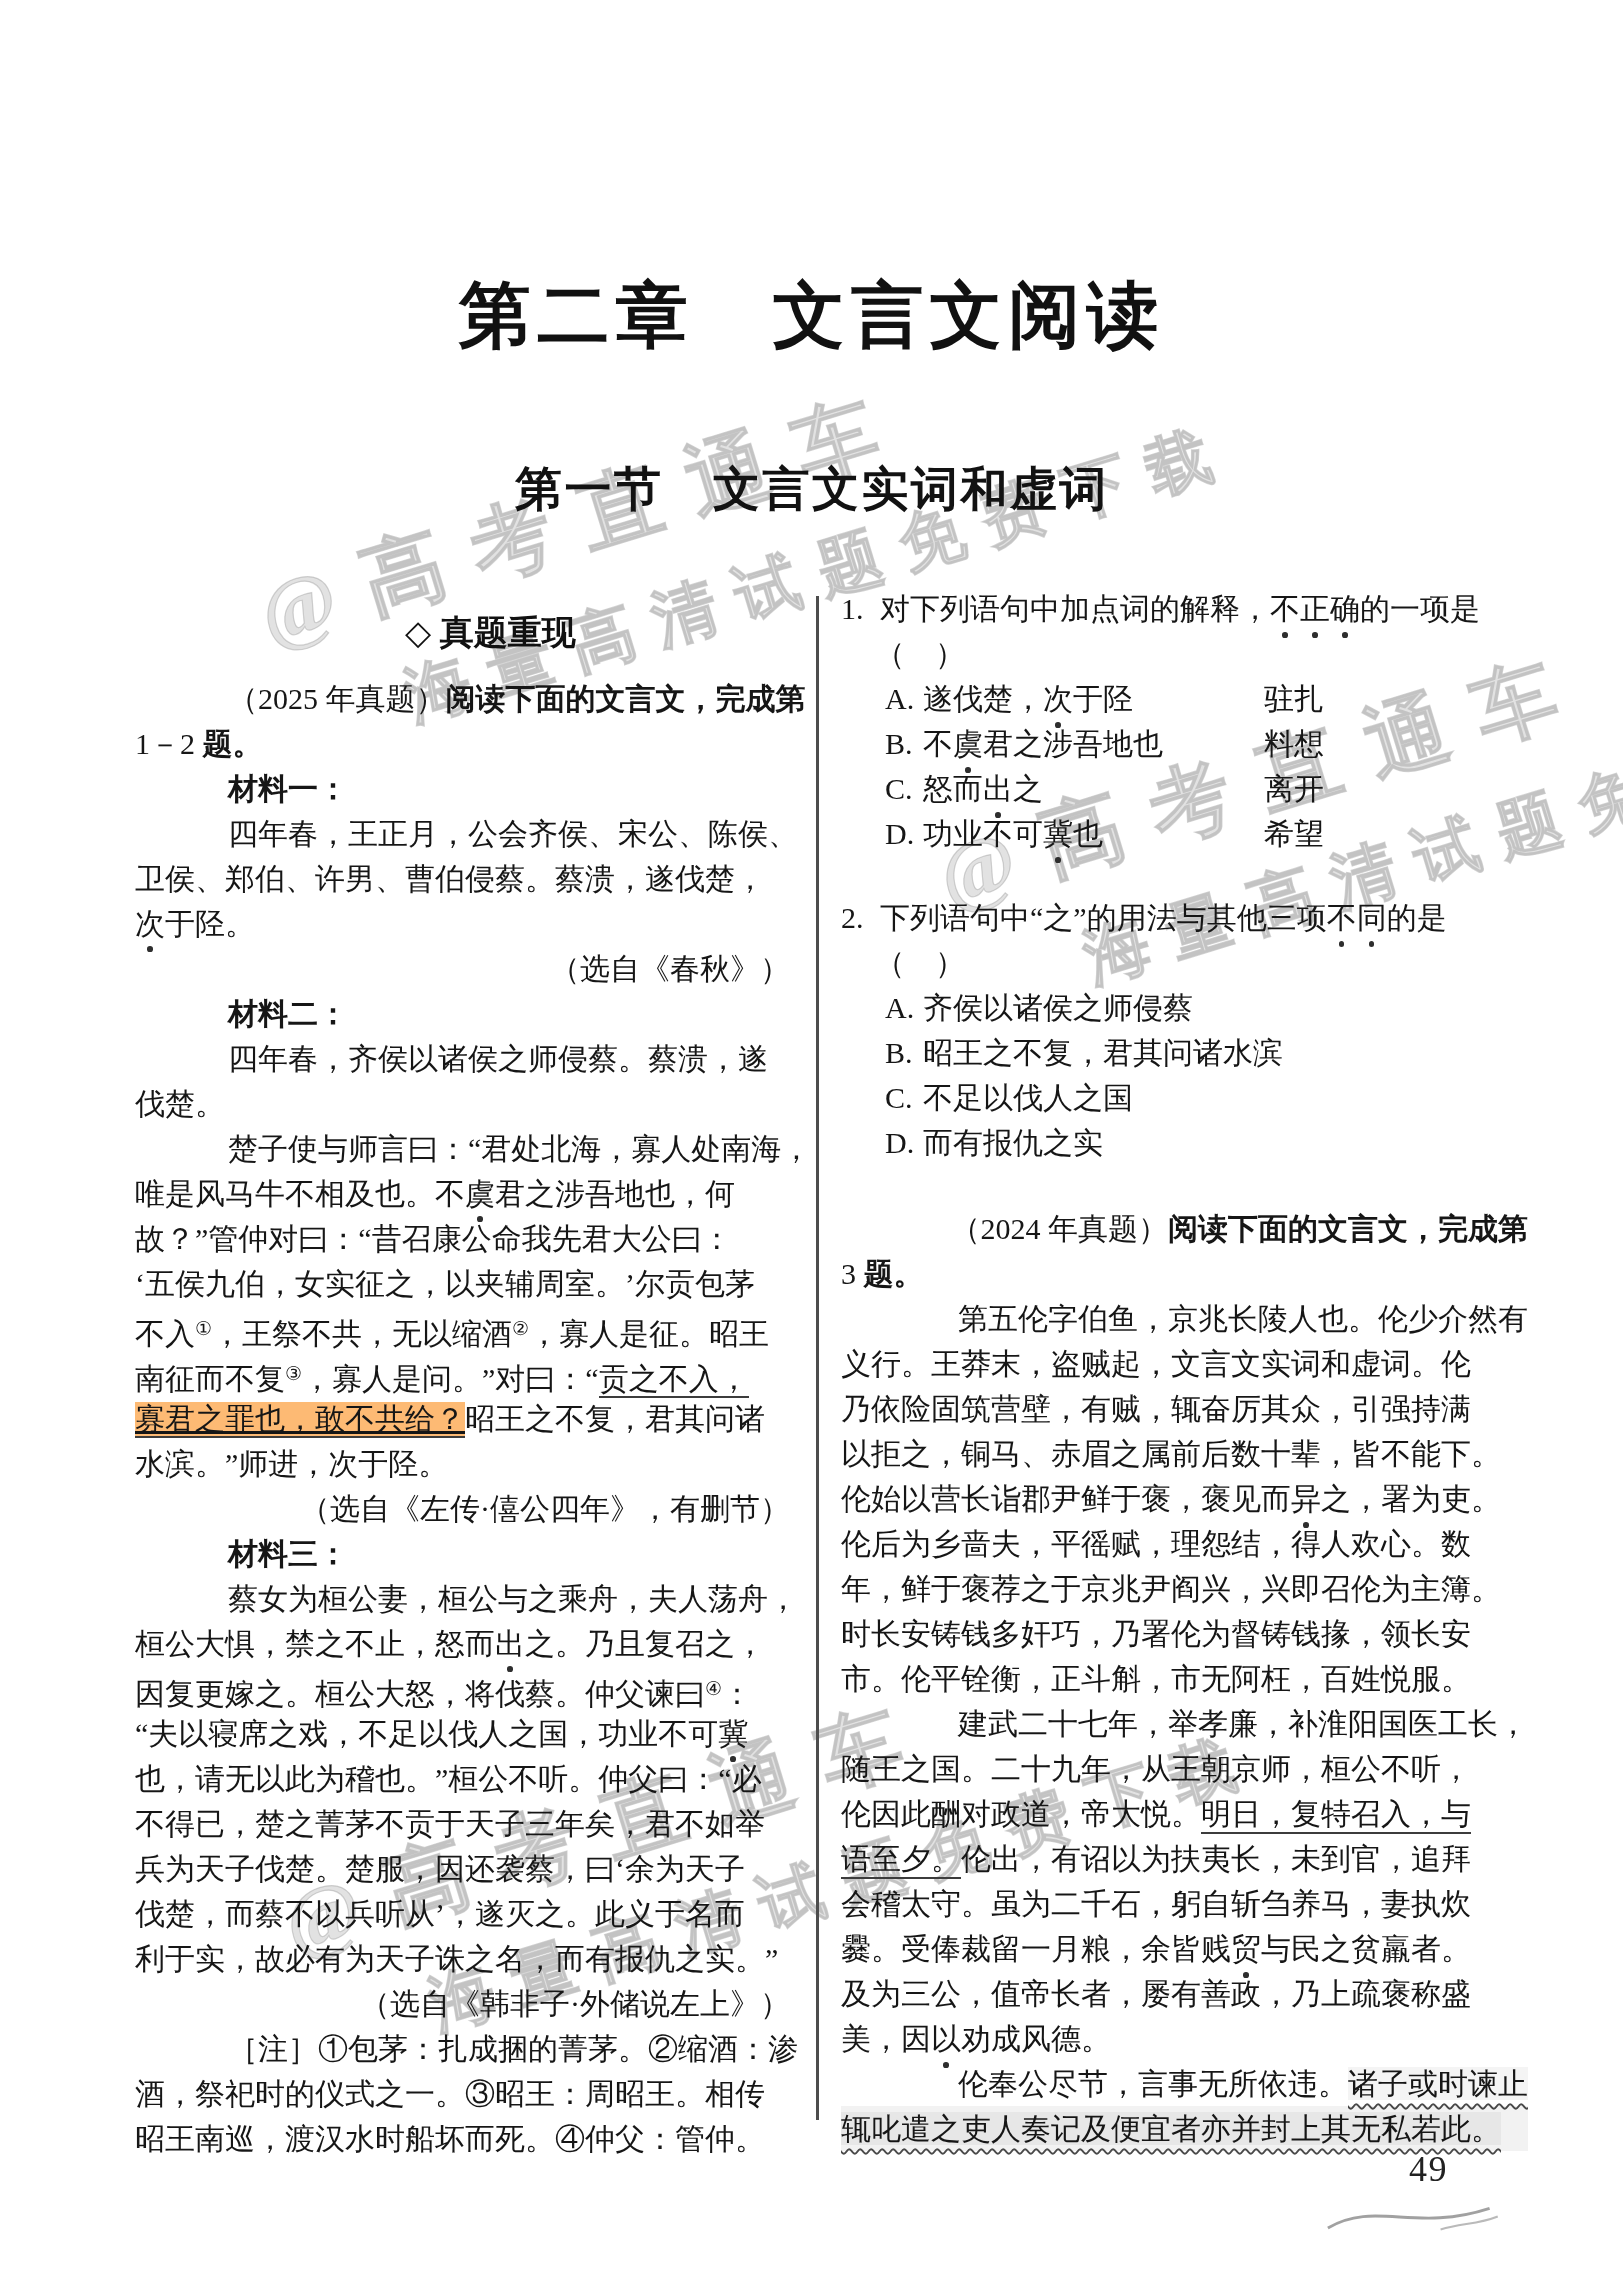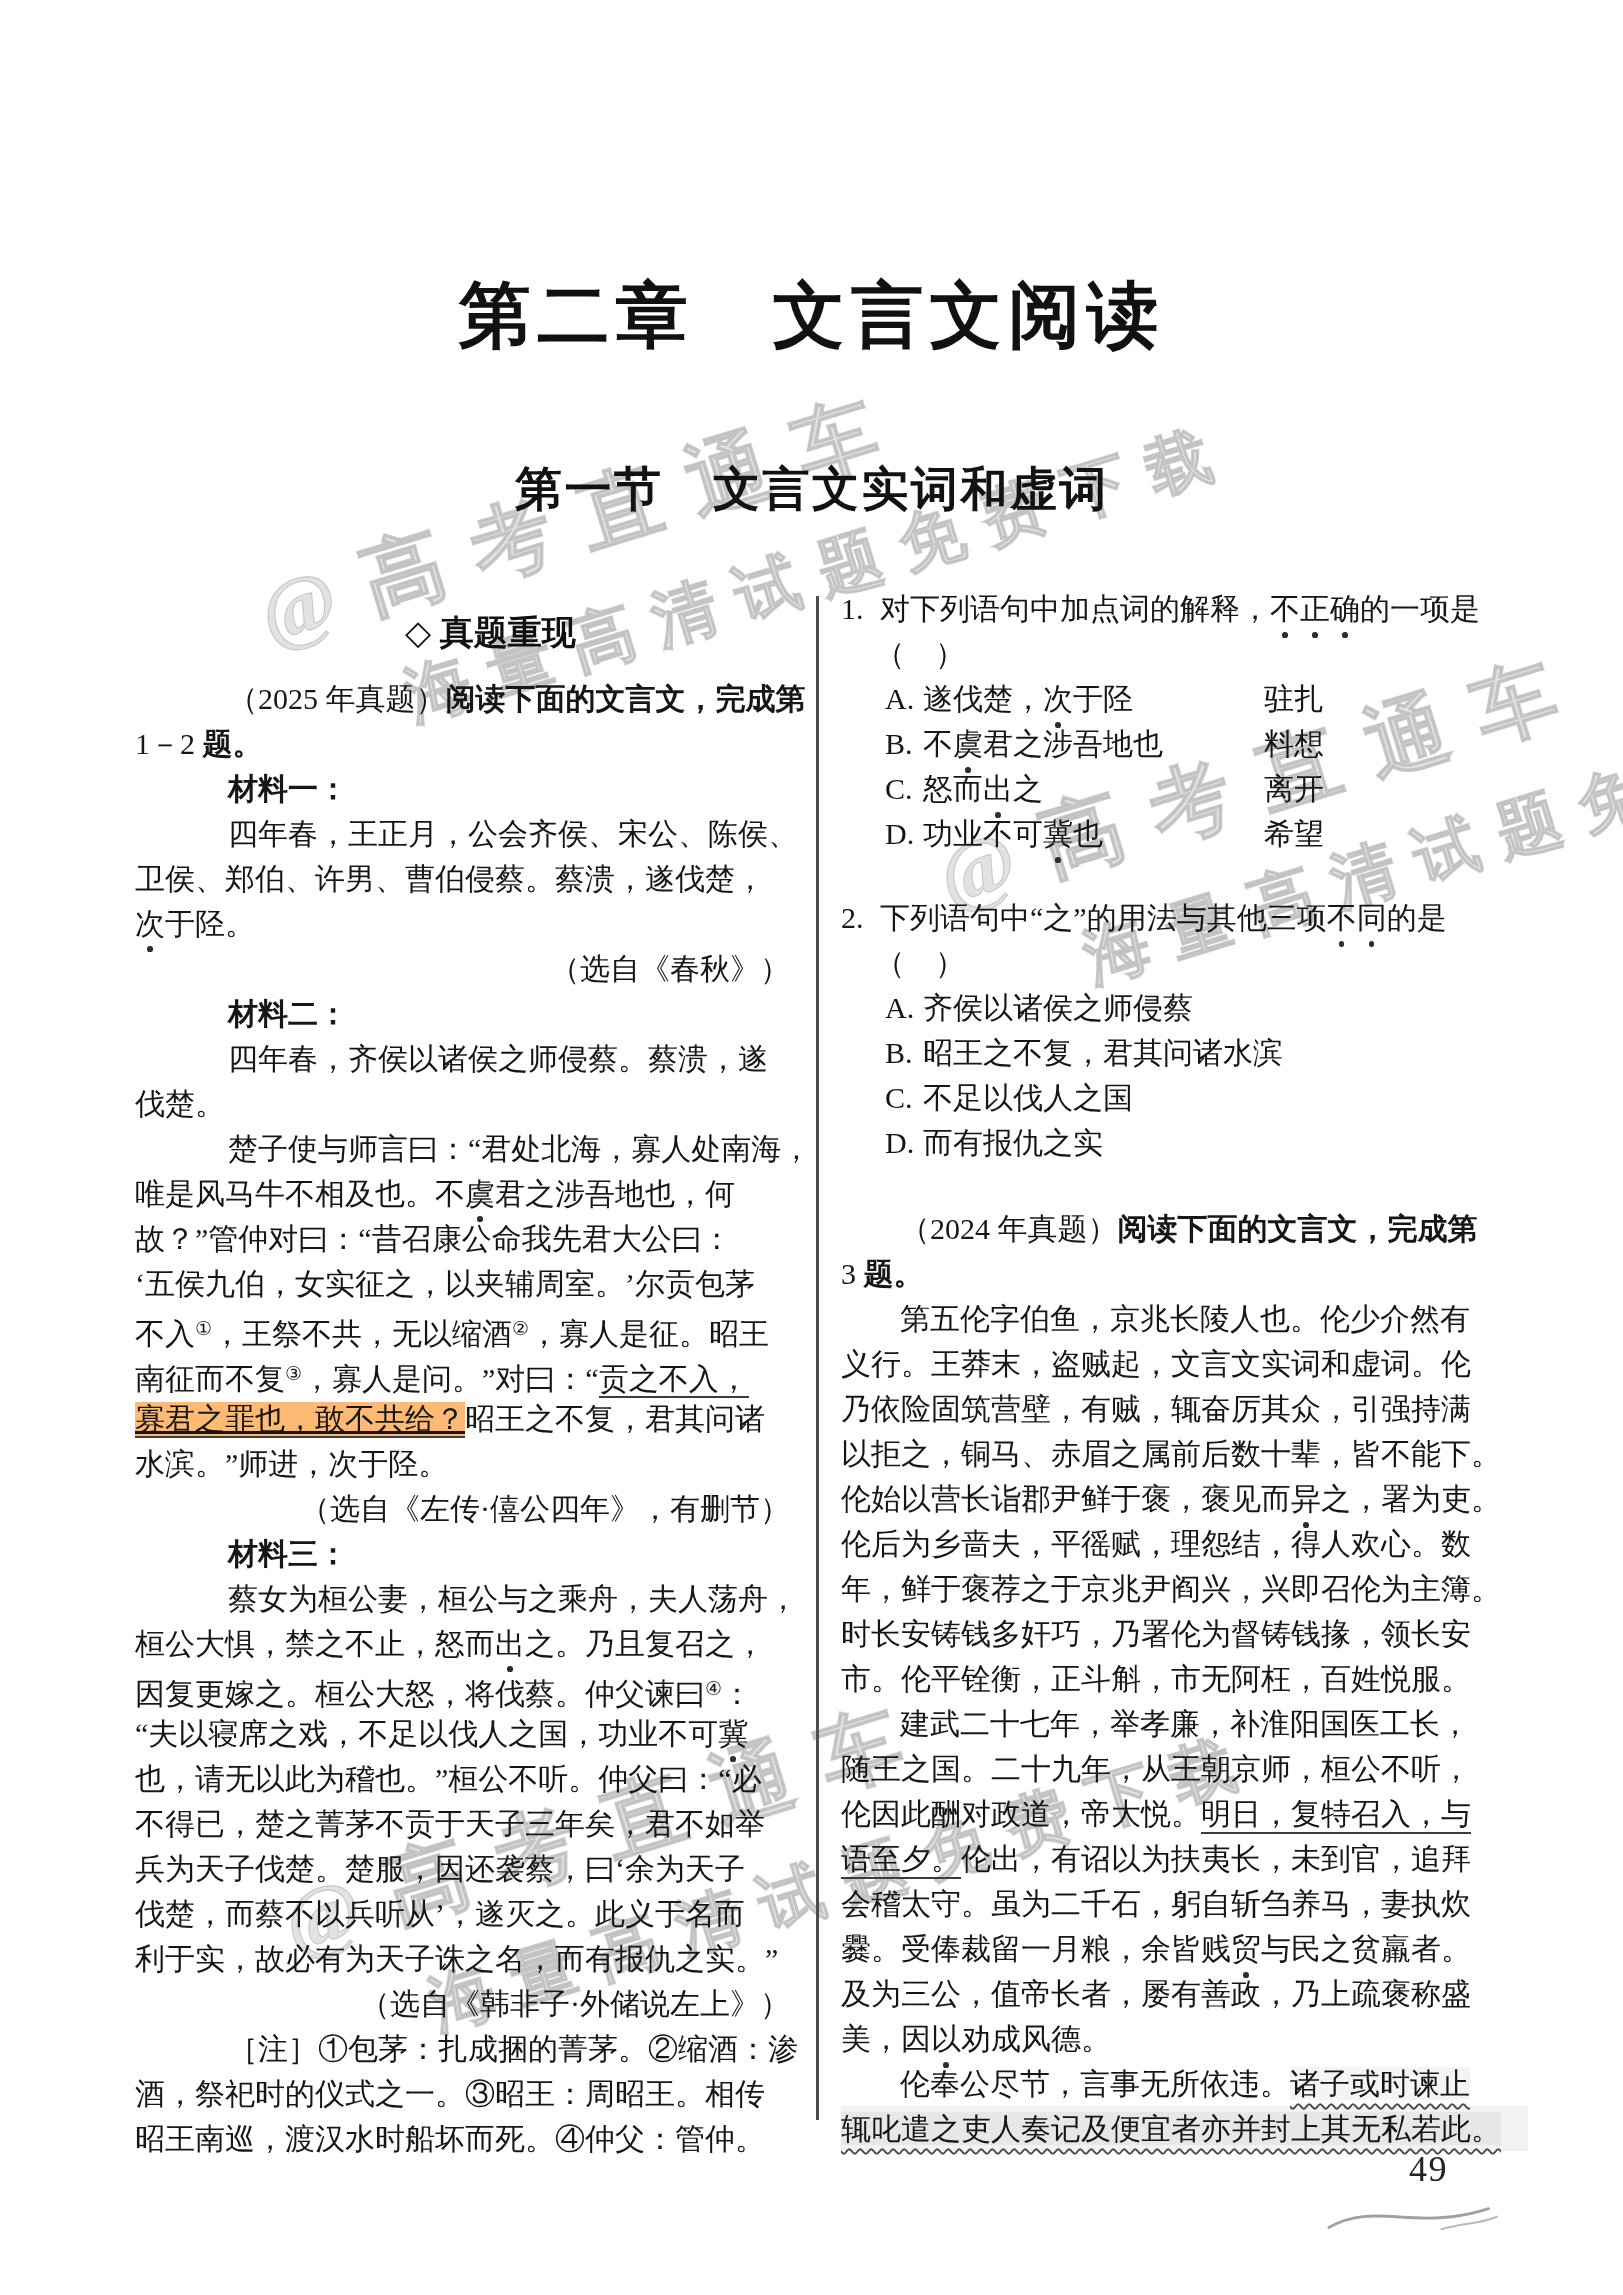--- a/index.html
+++ b/index.html
@@ -18,21 +18,21 @@
   }
   .col{position:absolute;font-size:30px;}
   .col-left{left:135px;top:610px;width:655px;}
   .col-right{left:841px;top:586px;width:687px;}
   .recap-header{
     height:45px;line-height:45px;font-size:34px;font-weight:bold;
     padding-left:270px;margin-bottom:20.5px;white-space:nowrap;color:#111;
   }
   .line{position:relative;height:45px;line-height:45px;white-space:nowrap;}
   .col-left .indent{padding-left:93px;}
-  .col-right .indent{padding-left:59px;}
+  .col-right .indent{padding-left:59px;text-align:right;}
   .al-right{text-align:right;}
   .paren{padding-left:34px;}
   .b{font-weight:bold;}
   .sup{font-size:19px;vertical-align:9px;letter-spacing:0;}
   .qnum{display:inline-block;width:39px;}
   .letter{display:inline-block;margin-left:44px;width:38px;}
   .expl{position:absolute;left:423px;top:0;}
   .u{border-bottom:2.5px solid #3c3c3c;padding-bottom:1.6px;}
   .ubg{border-bottom:2.5px solid #3c3c3c;padding-bottom:1.6px;background:#fdba74;text-decoration:underline;}
   .uw{

